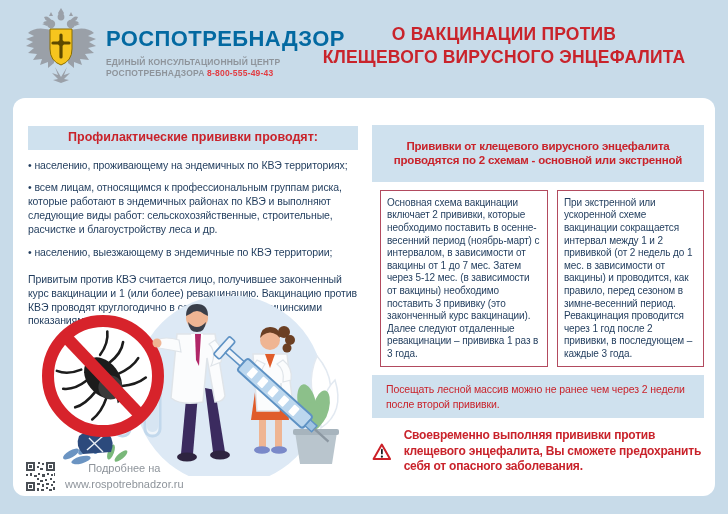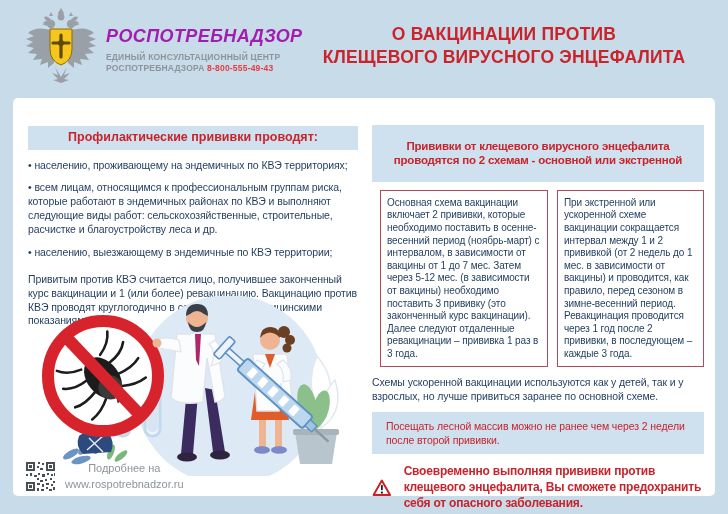--- a/index.html
+++ b/index.html
@@ -9,33 +9,33 @@
     background:#c8dbe9;
     position:relative;
     overflow:hidden;
     color:#1f3b5c;
   }
   .page { position:absolute; inset:0; }
 
   
   .logo { position:absolute; left:22px; top:5px; width:78px; height:86px; }
   .brand-block { position:absolute; left:106px; top:26px; }
-  .brand-name { font-size:18px; font-weight:bold; color:#a21caf; letter-spacing:.4px;font-style:italic; }
+  .brand-name { font-size:22px; font-weight:bold; color:#0369a1; letter-spacing:.4px; }
   .brand-sub { margin-top:5px; font-size:8.5px; font-weight:bold; color:#8e949b; line-height:1.35; letter-spacing:.2px; }
   .phone { color:#e23c42; }
   .main-title {
     position:absolute; left:300px; top:23px; width:408px;
     text-align:center; color:#c9232b; font-weight:bold;
     font-size:17.5px; line-height:1.3; letter-spacing:.2px;
   }
 
   
   .panel {
     position:absolute; left:13px; top:98px; width:702px; height:398px;
-    background:#ffffff; border-radius:5px;
+    background:#ffffff; border-radius:12px;
   }
 
   .sec-head {
     background:#cfe1ee; color:#c9232b; font-weight:bold;
     text-align:center; line-height:1.25;
   }
 
   
   .col-left { position:absolute; left:15px; top:28px; width:330px; }
   .col-left .sec-head { font-size:12.5px; padding:4px 2px; }
@@ -286,21 +286,20 @@
     </div>
 
     <div class="col-right">
       <div class="sec-head">Прививки от клещевого вирусного энцефалита проводятся по 2 схемам - основной или экстренной</div>
 
       <div class="schemes">
         <div class="scheme-box main-scheme">Основная схема вакцинации включает 2 прививки, которые необходимо поставить в осенне-весенний период (ноябрь-март) с интервалом, в зависимости от вакцины от 1 до 7 мес. Затем через 5-12 мес. (в зависимости от вакцины) необходимо поставить 3 прививку (это законченный курс вакцинации). Далее следуют отдаленные ревакцинации – прививка 1 раз в 3 года.</div>
         <div class="scheme-box express-scheme">При экстренной или ускоренной схеме вакцинации сокращается интервал между 1 и 2 прививкой (от 2 недель до 1 мес. в зависимости от вакцины) и проводится, как правило, перед сезоном в зимне-весенний период. Ревакцинация проводится через 1 год после 2 прививки, в последующем – каждые 3 года.</div>
       </div>
 
-      <div class="note">Схемы ускоренной вакцинации используются как у детей, так и у взрослых, но лучше привиться заранее по основной схеме.</div>
 
       <div class="highlight">Посещать лесной массив можно не ранее чем через 2 недели после второй прививки.</div>
 
       <div class="warning-row">
         <svg class="warning-icon" viewBox="0 0 50 46" aria-hidden="true">
           <path d="M25 4 L46 41 H4 Z" fill="#ffffff" stroke="#cc2128" stroke-width="5" stroke-linejoin="round"></path>
           <rect x="23" y="15" width="4.4" height="14" rx="2.2" fill="#15181c"></rect>
           <circle cx="25.2" cy="35" r="2.8" fill="#15181c"></circle>
         </svg>
         <div class="warning-text">Своевременно выполняя прививки против клещевого энцефалита, Вы сможете предохранить себя от опасного заболевания.</div>

